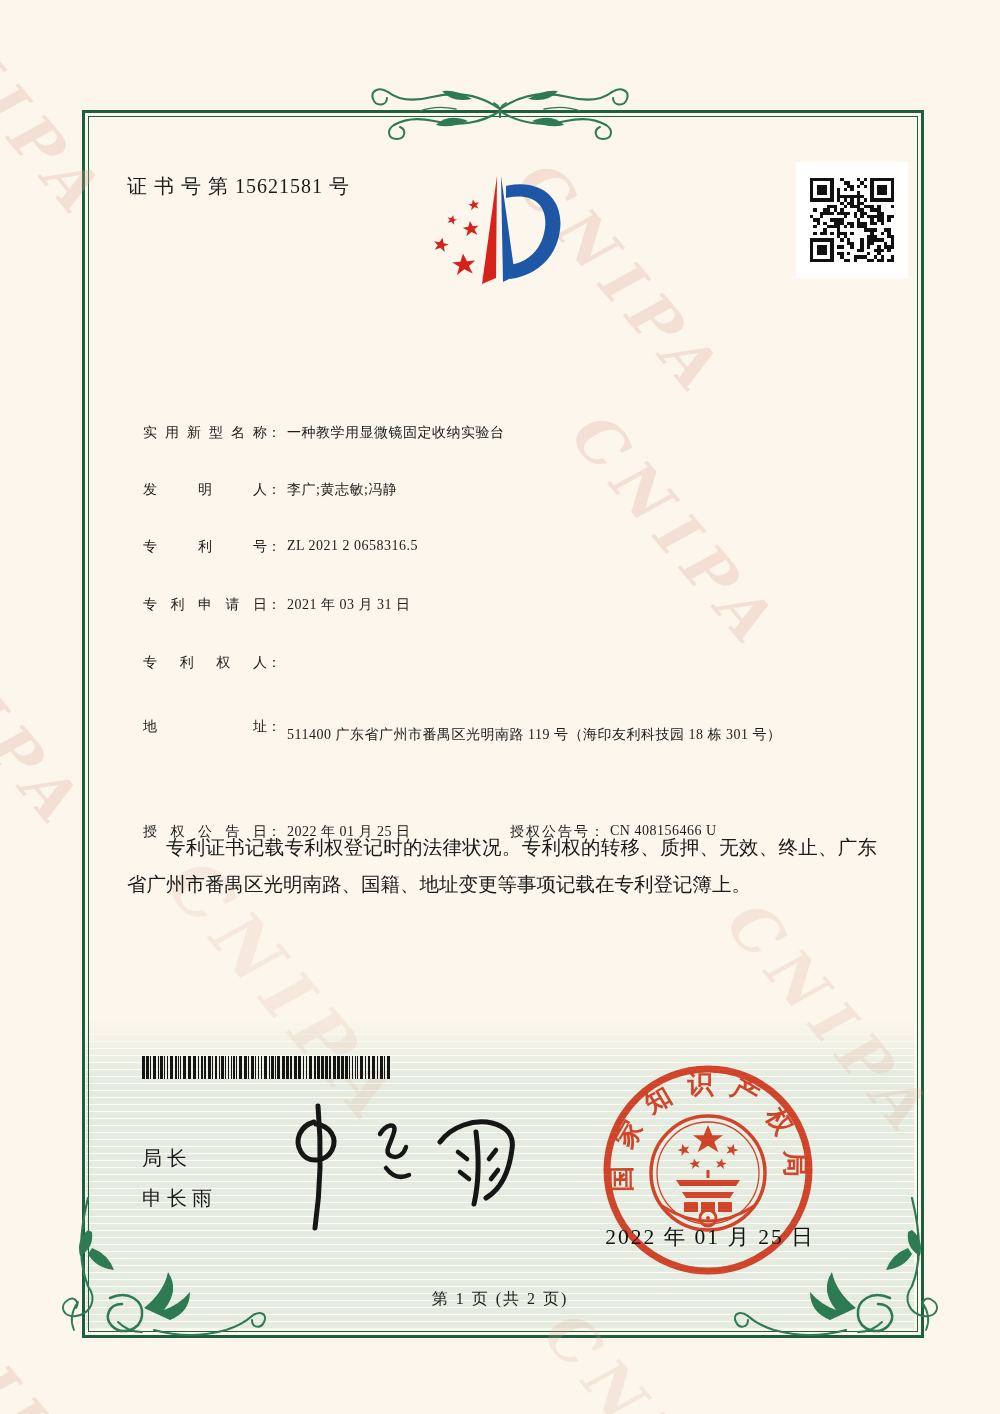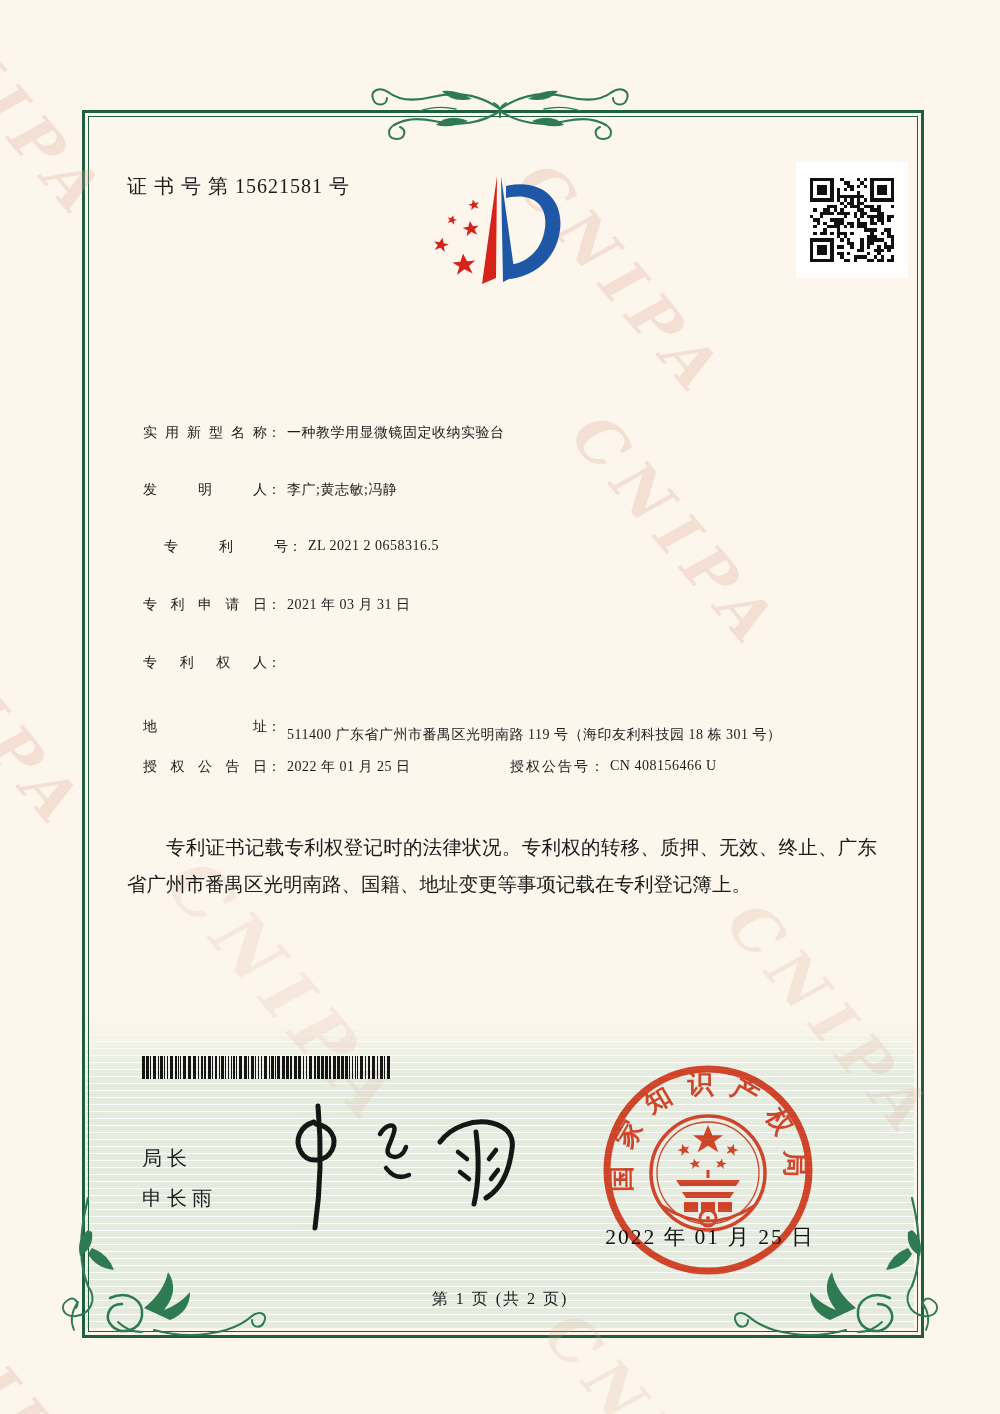--- a/index.html
+++ b/index.html
@@ -464,40 +464,40 @@
   <div class="frow" style="top:424px;">
     <span class="flabel">实用新型名称</span>
       <span class="fcolon">：</span>
     <span class="fvalue">一种教学用显微镜固定收纳实验台</span>
   </div>
   <div class="frow" style="top:481px;">
     <span class="flabel">发明人</span>
       <span class="fcolon">：</span>
     <span class="fvalue">李广;黄志敏;冯静</span>
   </div>
-  <div class="frow" style="top:538px;margin-left:21px;">
+  <div class="frow" style="top:538px;">
     <span class="flabel">专利号</span>
       <span class="fcolon">：</span>
     <span class="fvalue">ZL 2021 2 0658316.5</span>
   </div>
   <div class="frow" style="top:596px;">
     <span class="flabel">专利申请日</span>
       <span class="fcolon">：</span>
     <span class="fvalue">2021 年 03 月 31 日</span>
   </div>
   <div class="frow" style="top:654px;">
     <span class="flabel">专利权人</span>
       <span class="fcolon">：</span>
   </div>
   <div class="frow" style="top:718px;">
     <span class="flabel">地址</span>
       <span class="fcolon">：</span>
     <span class="fvalue wrap">511400 广东省广州市番禺区光明南路 119 号（海印友利科技园 18 栋 301 号）</span>
   </div>
-  <div class="frow" style="top:758px;width:740px;font-family:Liberation Serif, serif;">
+  <div class="frow" style="top:823px;width:740px;font-family:Liberation Serif, serif;">
     <span class="flabel">授权公告日</span>
       <span class="fcolon">：</span>
     <span class="fvalue">2022 年 01 月 25 日</span>
     <span class="grant2" style="position:absolute;left:367px;">
       <span style="letter-spacing:2px;">授权公告号</span>
         <span class="fcolon">：</span>
       <span class="fvalue">CN 408156466 U</span>
     </span>
   </div>
 

